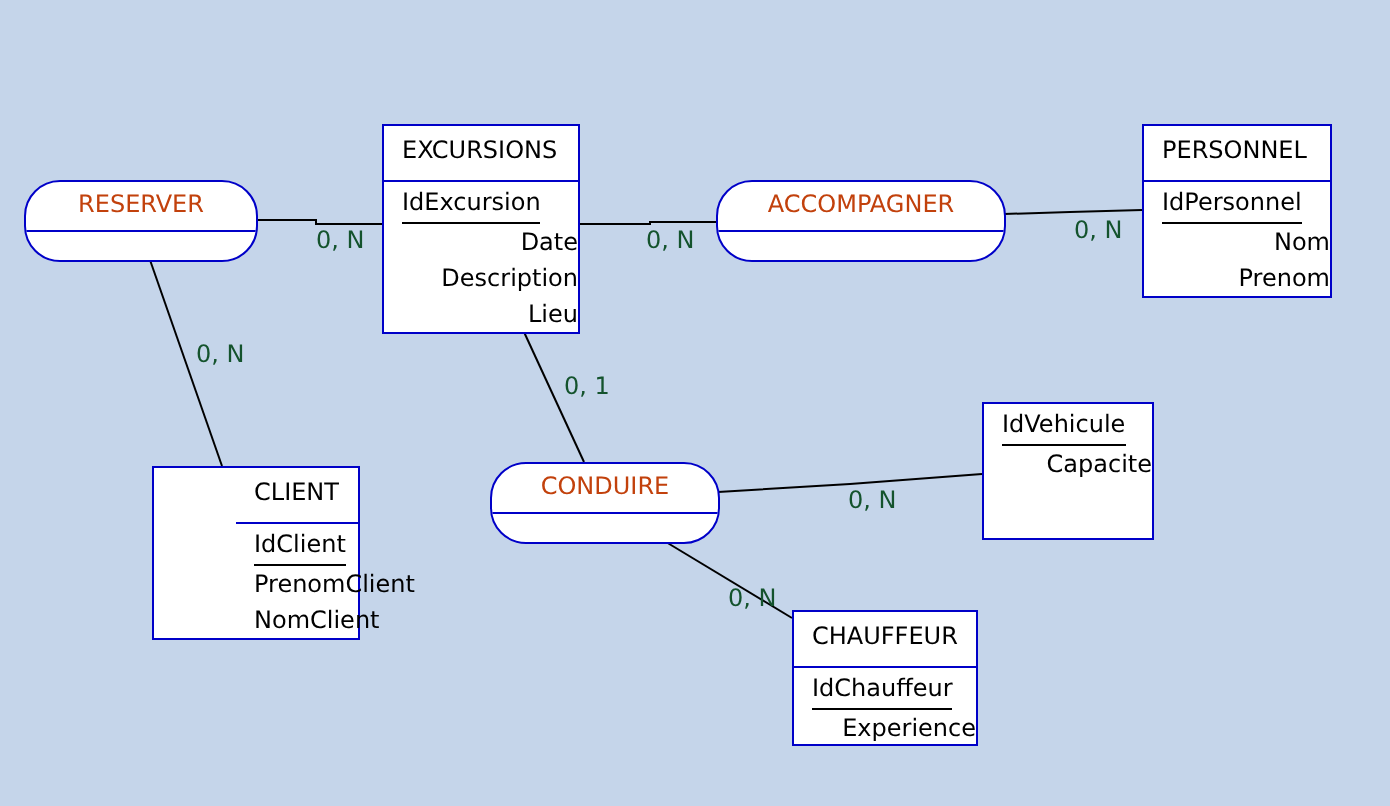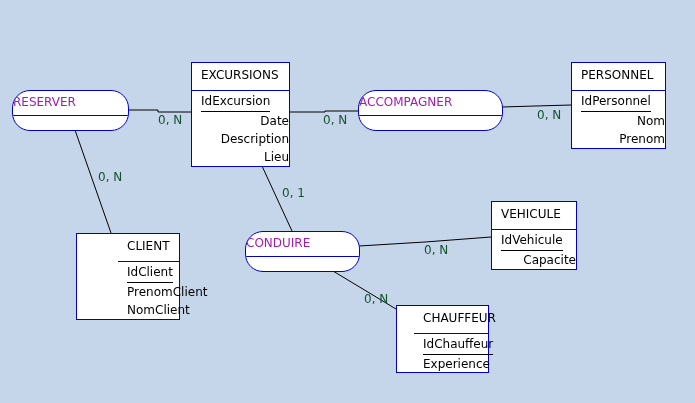--- a/index.html
+++ b/index.html
@@ -40,21 +40,21 @@
       background: #ffffff;
       border: 1px solid #0000c8;
       border-radius: 18px;
       box-sizing: border-box;
       overflow: hidden;
     }
     .assoc .assoc-title {
       height: 25px; box-sizing: border-box;
       border-bottom: 1px solid #0000c8;
       font-size: 12px; line-height: 22px;
-      text-align: left; color: #a21caf;
+      text-align: center; color: #c2410c;
     }
   </style>
 </head>
 <body>
 
 <div id="canvas">
 
   <svg class="links" width="695" height="403">
     <polyline points="128,110 158,110 158,112 191,112" fill="none" stroke="#000" stroke-width="1"></polyline>
     <line x1="75" y1="130" x2="111" y2="233" stroke="#000" stroke-width="1"></line>
@@ -105,28 +105,27 @@
   <div class="entity" style="left:76px;top:233px;width:104px;height:87px;padding-left:41px;">
     <div class="ent-title">CLIENT</div>
     <div class="ent-attrs">
       <span class="attr key">IdClient</span>
       <span class="attr">PrenomClient</span>
       <span class="attr">NomClient</span>
     </div>
   </div>
 
   <div class="entity" style="left:491px;top:201px;width:86px;height:69px;">
-    <div class="ent-title">VEHICULE</div>
     <div class="ent-attrs">
       <span class="attr key">IdVehicule</span>
       <span class="attr">Capacite</span>
     </div>
   </div>
 
-  <div class="entity" style="left:396px;top:305px;width:93px;height:68px;padding-left:17px;">
+  <div class="entity" style="left:396px;top:305px;width:93px;height:68px;">
     <div class="ent-title">CHAUFFEUR</div>
     <div class="ent-attrs">
       <span class="attr key">IdChauffeur</span>
       <span class="attr">Experience</span>
     </div>
   </div>
 
 </div>
 
 </body></html>

